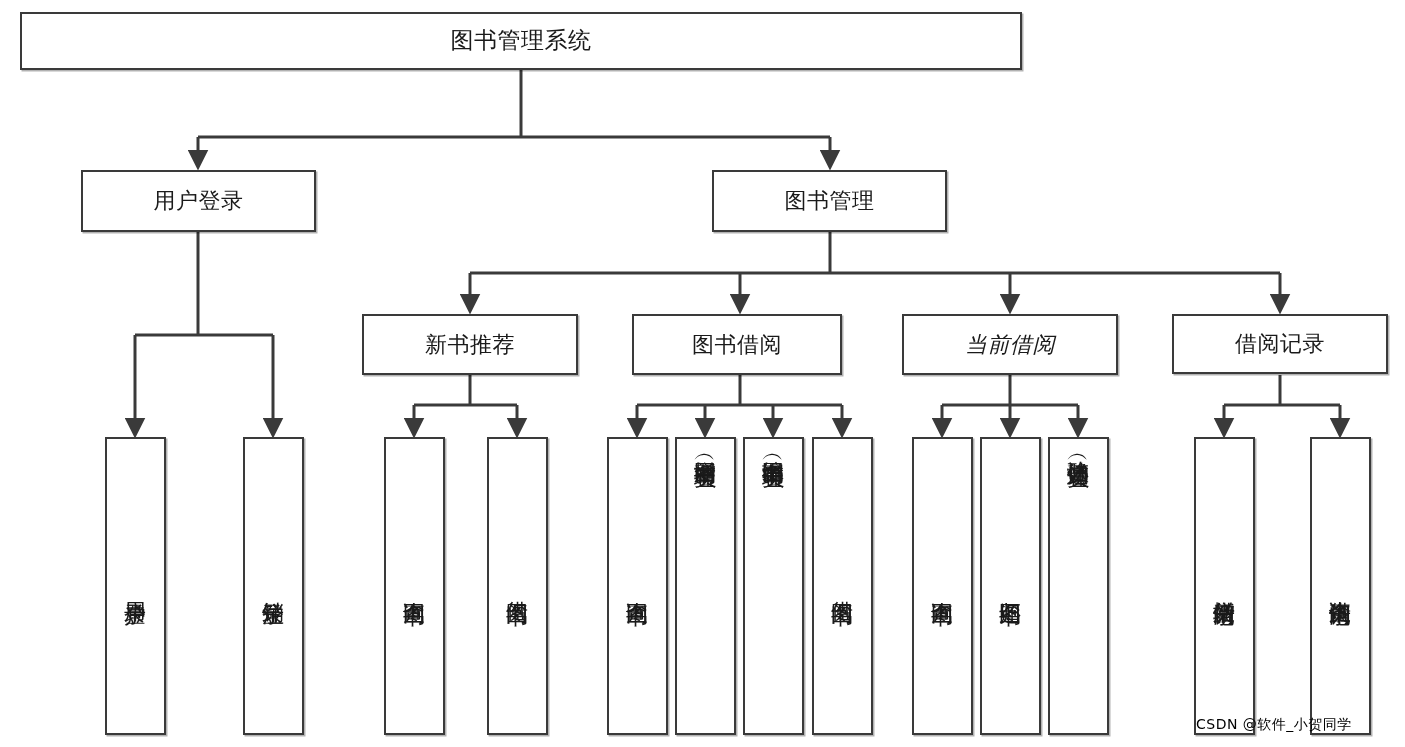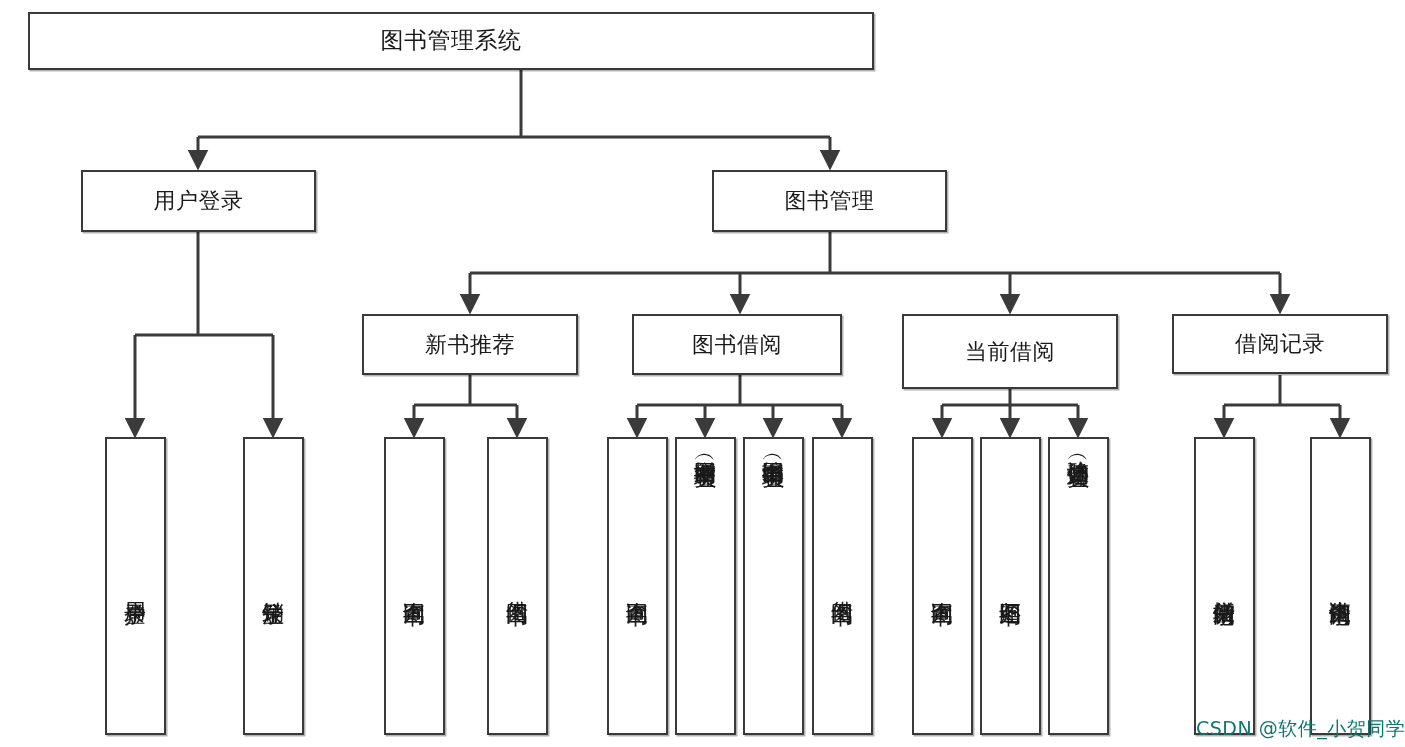--- a/index.html
+++ b/index.html
@@ -64,22 +64,22 @@
     letter-spacing: 1px;
     height: auto;
     max-height: 100%;
   }
   .node.v.centered {
     align-items: center;
     padding-top: 0;
   }
   .watermark {
     position: absolute;
-    color: #0f766e;
-    font-size: 19px;
+    color: #000000;
+    font-size: 14px;
     letter-spacing: 0.5px;
     white-space: nowrap;
     user-select: none;
   }
 </style>
 </head>
 <body>
 
 <div id="canvas">
 
@@ -127,38 +127,38 @@
       <path d="M 1010 405 L 1010 428" marker-end="url(#arrow)"></path>
       <path d="M 1078 405 L 1078 428" marker-end="url(#arrow)"></path>
 
       <path d="M 1280 375 L 1280 405"></path>
       <path d="M 1224 405 L 1340 405"></path>
       <path d="M 1224 405 L 1224 428" marker-end="url(#arrow)"></path>
       <path d="M 1340 405 L 1340 428" marker-end="url(#arrow)"></path>
     </g>
   </svg>
 
-  <div class="node h root" style="left:28px; top:12px; width:846px; height:58px;">
+  <div class="node h root" style="left:20px; top:12px; width:1002px; height:58px;">
     <span class="node-label">图书管理系统</span>
   </div>
 
   <div class="node h" style="left:81px; top:170px; width:235px; height:62px;">
     <span class="node-label">用户登录</span>
   </div>
   <div class="node h" style="left:362px; top:314px; width:216px; height:61px;">
     <span class="node-label">新书推荐</span>
   </div>
 
   <div class="node h" style="left:712px; top:170px; width:235px; height:62px;">
     <span class="node-label">图书管理</span>
   </div>
   <div class="node h" style="left:632px; top:314px; width:210px; height:61px;">
     <span class="node-label">图书借阅</span>
   </div>
-  <div class="node h" style="left:902px; top:314px; width:216px; height:75px;">
+  <div class="node h" style="left:902px; top:314px; width:216px; height:61px;font-style:italic;">
     <span class="node-label">当前借阅</span>
   </div>
   <div class="node h" style="left:1172px; top:314px; width:216px; height:60px;">
     <span class="node-label">借阅记录</span>
   </div>
 
   <div class="node v centered" style="left:105px; top:437px; width:61px; height:298px;">
     <span class="node-label">用户登录</span>
   </div>
   <div class="node v centered" style="left:243px; top:437px; width:61px; height:298px;">

